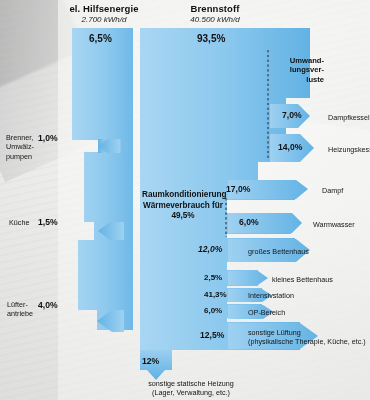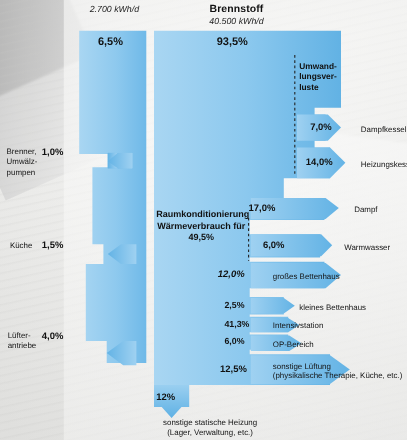--- a/index.html
+++ b/index.html
@@ -46,38 +46,39 @@
 
   
   svg#flow{position:absolute;left:0;top:0;width:370px;height:400px;}
   .pct{position:absolute;font-size:8.6px;font-weight:bold;color:#111;}
   .pct.sm{font-size:8px;}
   .pct.big{font-size:10px;}
   .blocktitle{position:absolute;font-size:8.2px;font-weight:bold;color:#111;
     text-align:center;line-height:1.3;}
   .rlbl{position:absolute;font-size:7.2px;color:#141414;line-height:1.3;}
   .vlossttl{position:absolute;font-size:7.6px;font-weight:bold;color:#111;
-    text-align:left;line-height:1.25;width:52px;}
+    text-align:right;line-height:1.25;width:52px;}
   .leftlbl{position:absolute;font-size:7.2px;color:#141414;line-height:1.3;text-align:left;}
   .botlbl{position:absolute;font-size:7.2px;color:#141414;line-height:1.3;text-align:center;}
 </style>
 </head>
 <body>
 
 <div id="stage">
 
   <div class="bg-base"></div>
   <div class="bg-band"></div>
   <div class="bg-band2"></div>
   <div class="bg-lines"></div>
   <div class="bg-sheen"></div>
   <div class="bg-vig"></div>
   <div class="plate"></div>
 
   <div class="caption" style="left:62px;top:3px;width:84px;">
+    <div class="ttl">el. Hilfsenergie</div>
     <div class="sub">2.700 kWh/d</div>
   </div>
   <div class="caption" style="left:160px;top:3px;width:110px;">
     <div class="ttl">Brennstoff</div>
     <div class="sub">40.500 kWh/d</div>
   </div>
 
   <svg id="flow" viewBox="0 0 370 400">
     <defs>
       <linearGradient id="gL" x1="0" y1="0" x2="1" y2="0">

